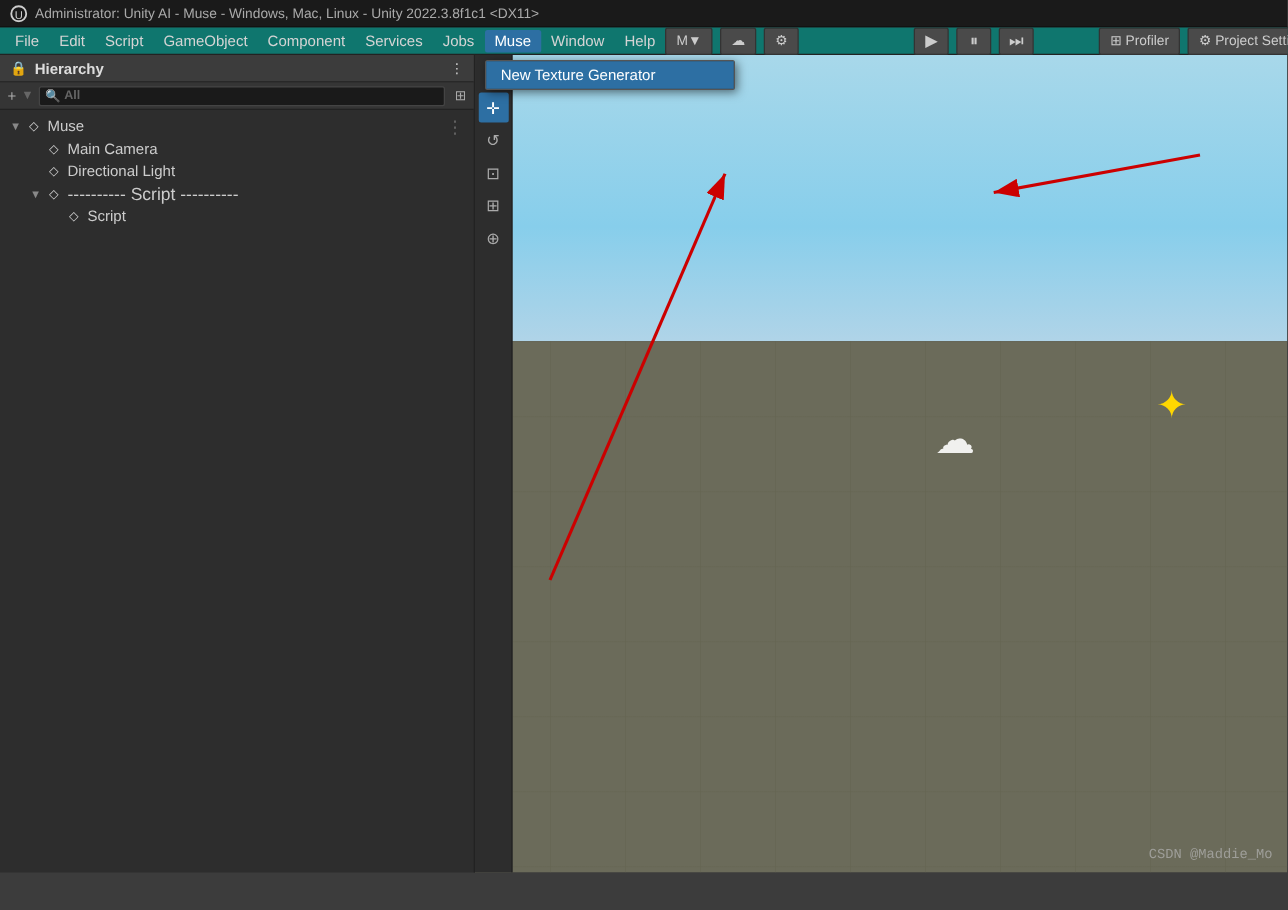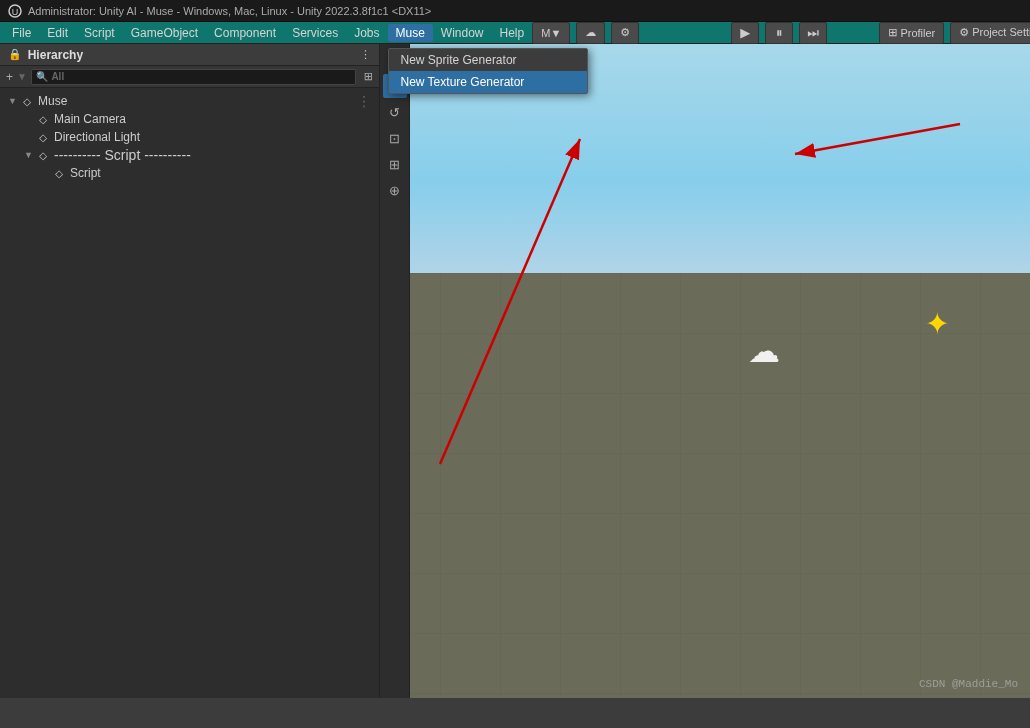--- a/index.html
+++ b/index.html
@@ -322,21 +322,20 @@
   <span class="menu-item">Edit</span>
   <span class="menu-item">Script</span>
   <span class="menu-item">GameObject</span>
   <span class="menu-item">Component</span>
   <span class="menu-item">Services</span>
   <span class="menu-item">Jobs</span>
   <div class="muse-menu-container">
     <span class="menu-item active">Muse</span>
     
     <div class="dropdown-menu">
-      <div class="dropdown-item">New Sprite Generator</div>
       <div class="dropdown-item highlighted">New Texture Generator</div>
     </div>
   </div>
   <span class="menu-item">Window</span>
   <span class="menu-item">Help</span>
 
   <div class="toolbar-right">
     <div class="toolbar-text-btn">
       <span>M▼</span>
     </div>

